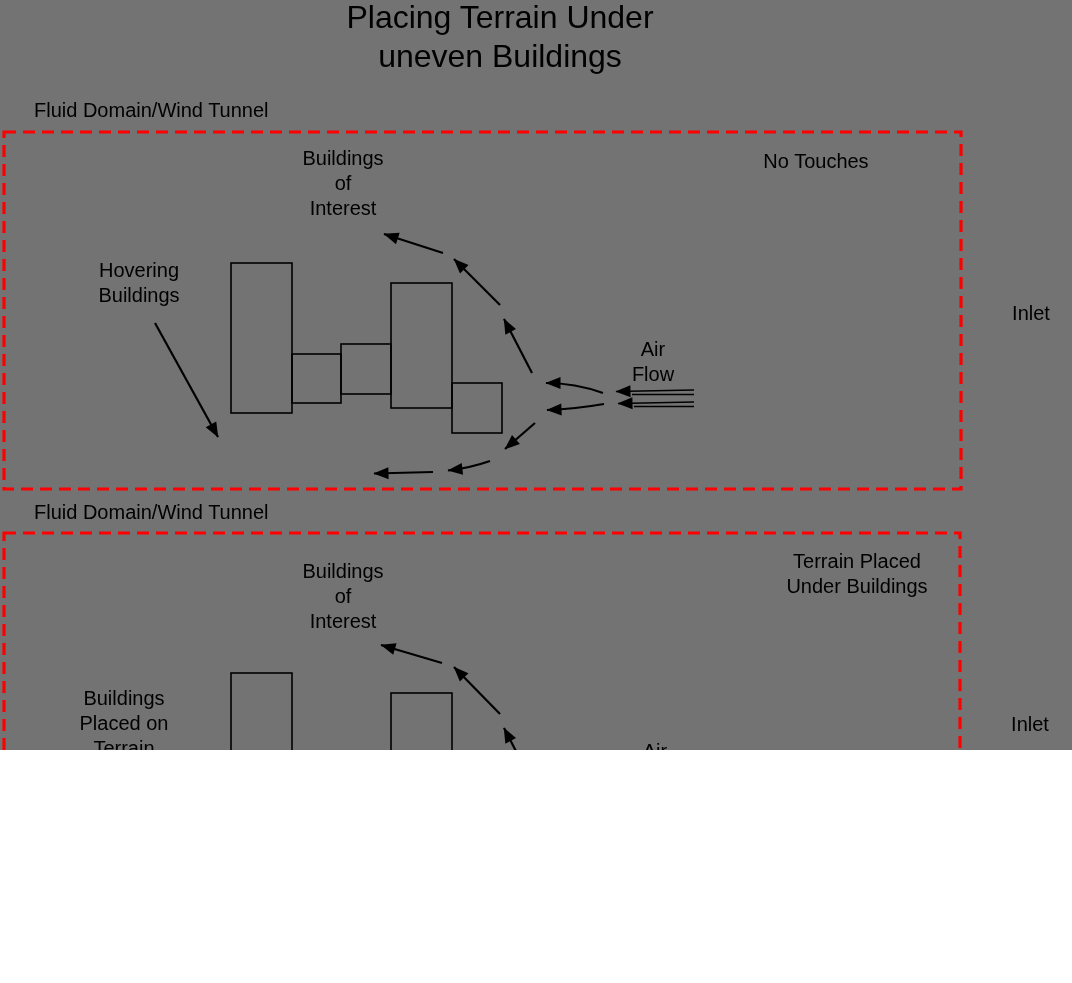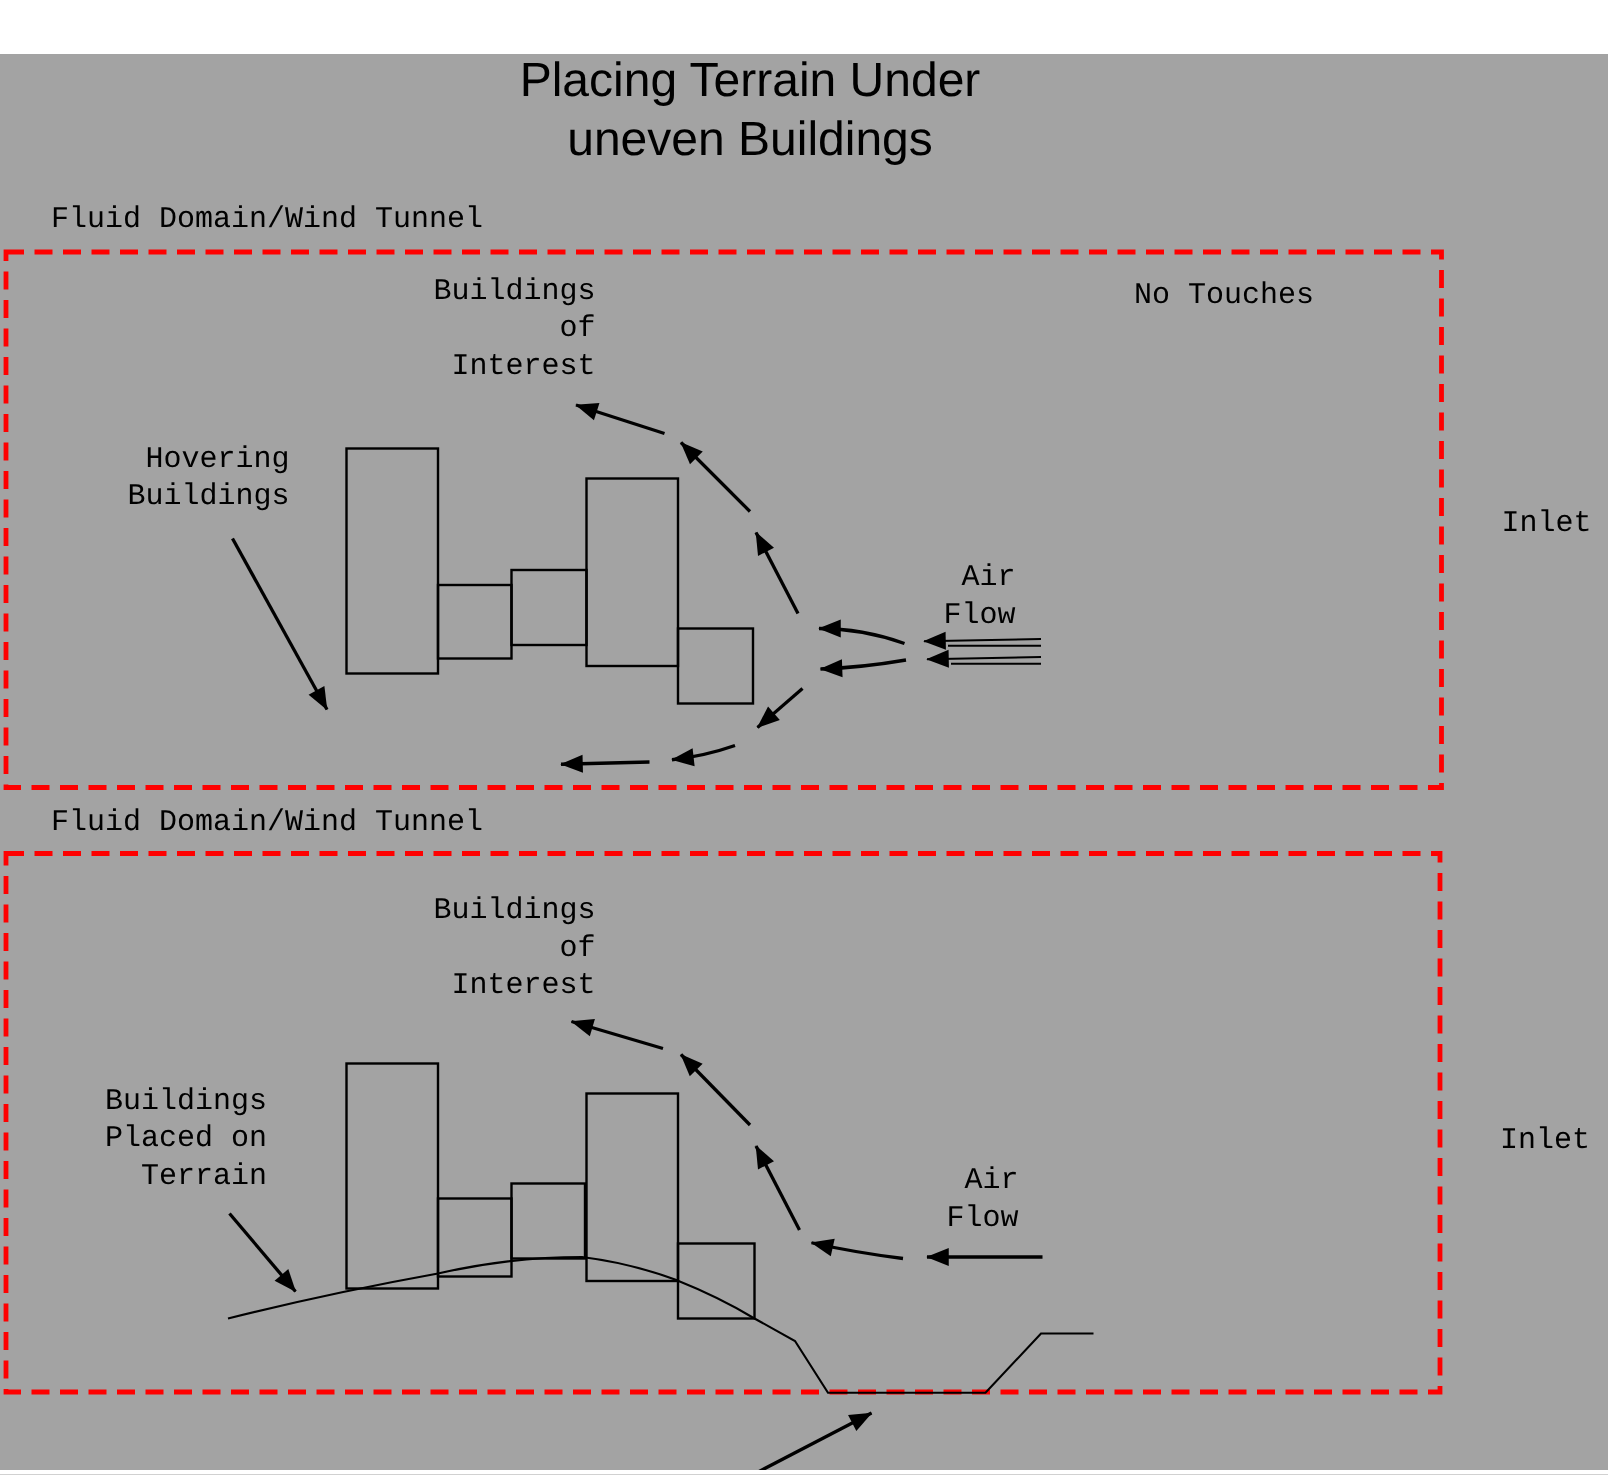--- a/index.html
+++ b/index.html
@@ -1,26 +1,26 @@
 <!DOCTYPE html>
 <html><head>
 <meta charset="utf-8">
 <style>
   html,body { margin:0; padding:0; background:#ffffff; }
   #stage {
-    position:relative; width:1072px; height:944px; background:#a3a3a3;
-    font-family:"Liberation Sans", sans-serif; color:#000; overflow:hidden;margin-top:36px;
+    position:relative; width:1072px; height:750px; background:#737373;
+    font-family:"Liberation Sans", sans-serif; color:#000; overflow:hidden;
   }
   #diagram { position:absolute; left:0; top:0; }
   .label {
     position:absolute;
     font-size:20px; line-height:25px;
-    white-space:pre-line; text-align:center; color:#000;font-family:Liberation Mono, monospace;
+    white-space:pre-line; text-align:center; color:#000;
   }
-  .label.centered { transform:translateX(-50%);text-align:right; }
+  .label.centered { transform:translateX(-50%); }
   .label.left-align { text-align:left; }
   .title {
     position:absolute; left:500px; top:-2px; transform:translateX(-50%);
     font-size:32px; line-height:39px; text-align:center; white-space:pre-line;
   }
   .domain-rect { fill:none; stroke:#fe0000; stroke-width:3.2; stroke-dasharray:12 7; }
   .bld { fill:none; stroke:#000; stroke-width:1.6; }
   .terrain { fill:none; stroke:#000; stroke-width:1.4; }
   .arrow { fill:none; stroke:#000; stroke-width:2.2; }
   .thinline { fill:none; stroke:#000; stroke-width:1.4; }
@@ -107,20 +107,22 @@
 Flow</div>
 
   <div class="label centered" style="left:1031px; top:301px;">Inlet</div>
 
   <div class="label left-align" style="left:34px; top:500px;">Fluid Domain/Wind Tunnel</div>
 
   <div class="label centered" style="left:343px; top:559px;">Buildings
 of
 Interest</div>
 
+  <div class="label centered" style="left:857px; top:549px;">Terrain Placed
+Under Buildings</div>
 
   <div class="label centered" style="left:124px; top:686px;">Buildings
 Placed on
 Terrain</div>
 
   <div class="label centered" style="left:655px; top:739px;">Air
 Flow</div>
 
   <div class="label centered" style="left:1030px; top:712px;">Inlet</div>
 

